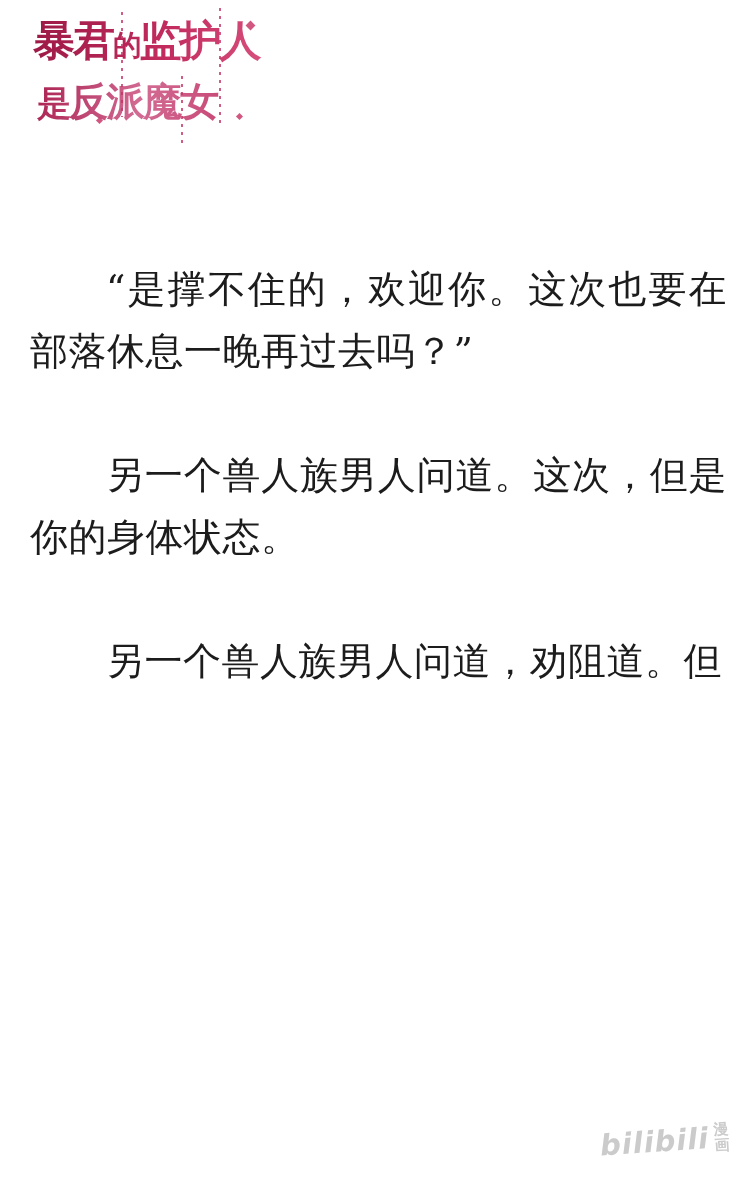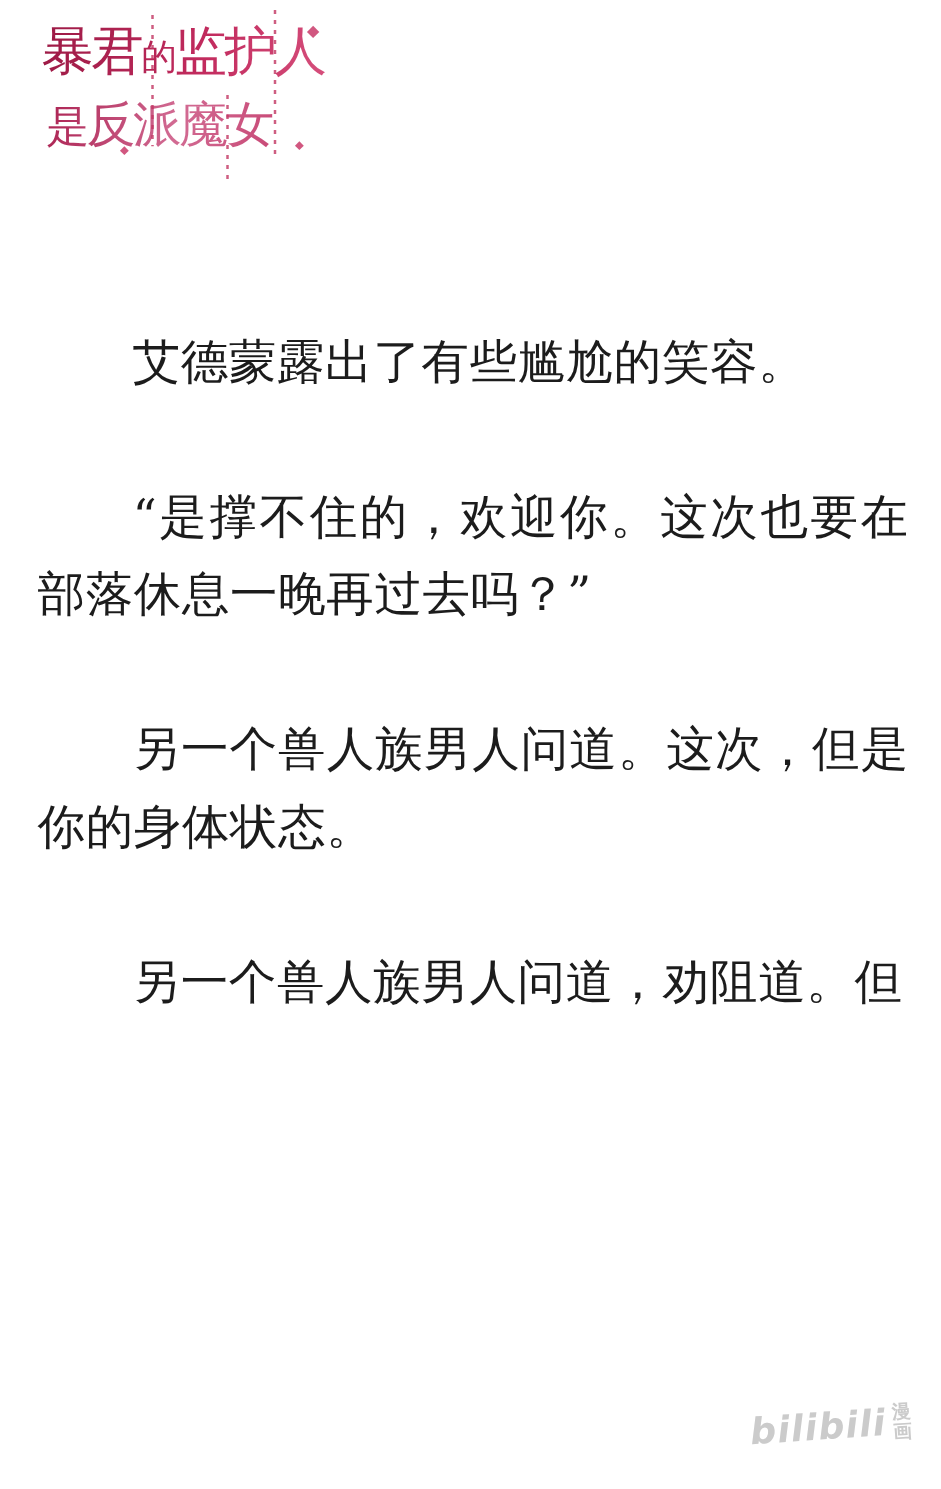--- a/index.html
+++ b/index.html
@@ -16,21 +16,21 @@
   
   .logo {
     position: absolute;
     left: 33px;
     top: 18px;
     width: 240px;
     line-height: 1.1;
     user-select: none;
   }
   .logo-line {
-    font-weight: 400;
+    font-weight: 700;
     letter-spacing: -2px;
     white-space: nowrap;
     background: linear-gradient(100deg, #9c1a45 0%, #c22b5e 55%, #d8537f 100%);
     -webkit-background-clip: text;
     background-clip: text;
     color: transparent;
   }
   .logo-line1 { font-size: 42px; }
   .logo-line2 {
     font-size: 39px;
@@ -119,21 +119,20 @@
   <div class="logo-line logo-line2"><span class="logo-seg-medium">是</span><span>反派</span><span>魔女</span></div>
   <i class="dotted-line dl-1"></i>
   <i class="dotted-line dl-2"></i>
   <i class="dotted-line dl-3"></i>
   <i class="diamond dm-1"></i>
   <i class="diamond dm-2"></i>
   <i class="diamond dm-3"></i>
 </div>
 
 <div class="novel-text">
-  <p>艾德蒙露出了有些尴尬的笑容。</p>
   <p>“是撑不住的，欢迎你。这次也要在部落休息一晚再过去吗？”</p>
   <p>另一个兽人族男人问道。这次，但是你的身体状态。</p>
   <p>另一个兽人族男人问道，劝阻道。但</p>
 </div>
 
 <div class="watermark">
   <span class="wm-brand">bilibili</span>
   <span class="wm-badge">
     <span>漫</span>
     <span>画</span>

